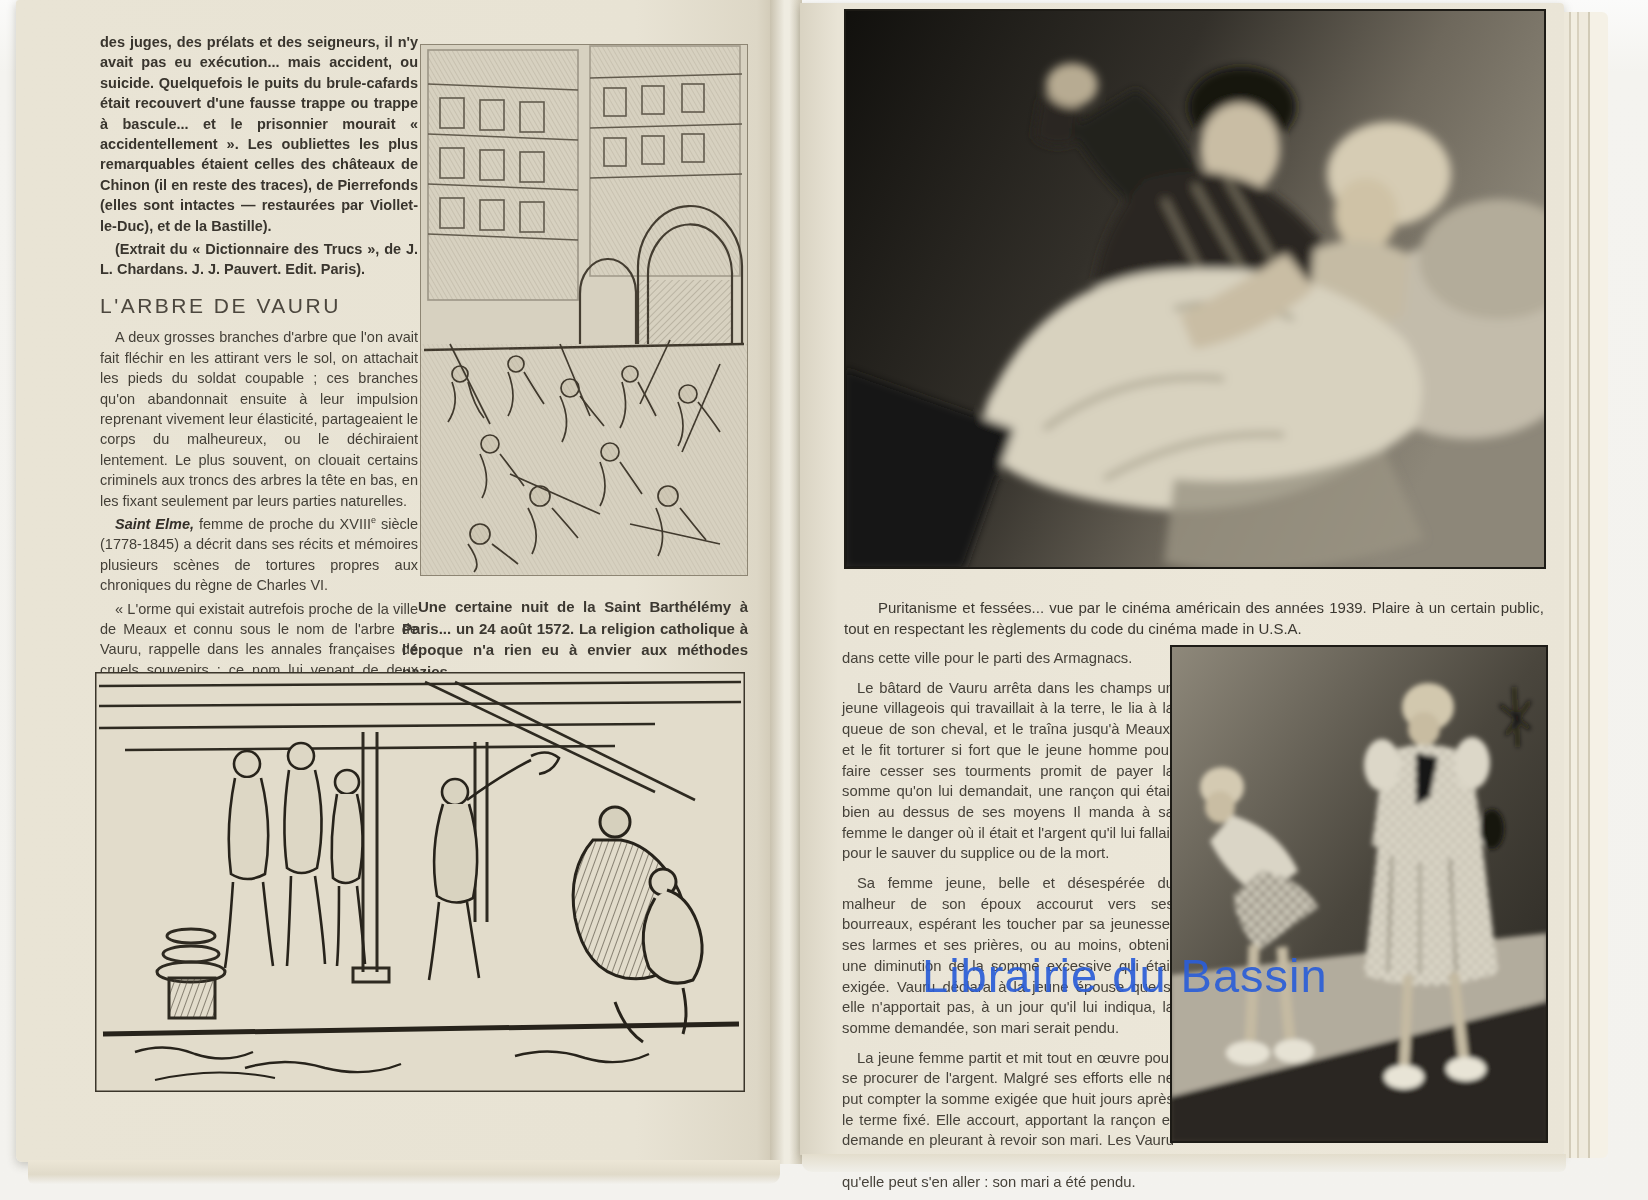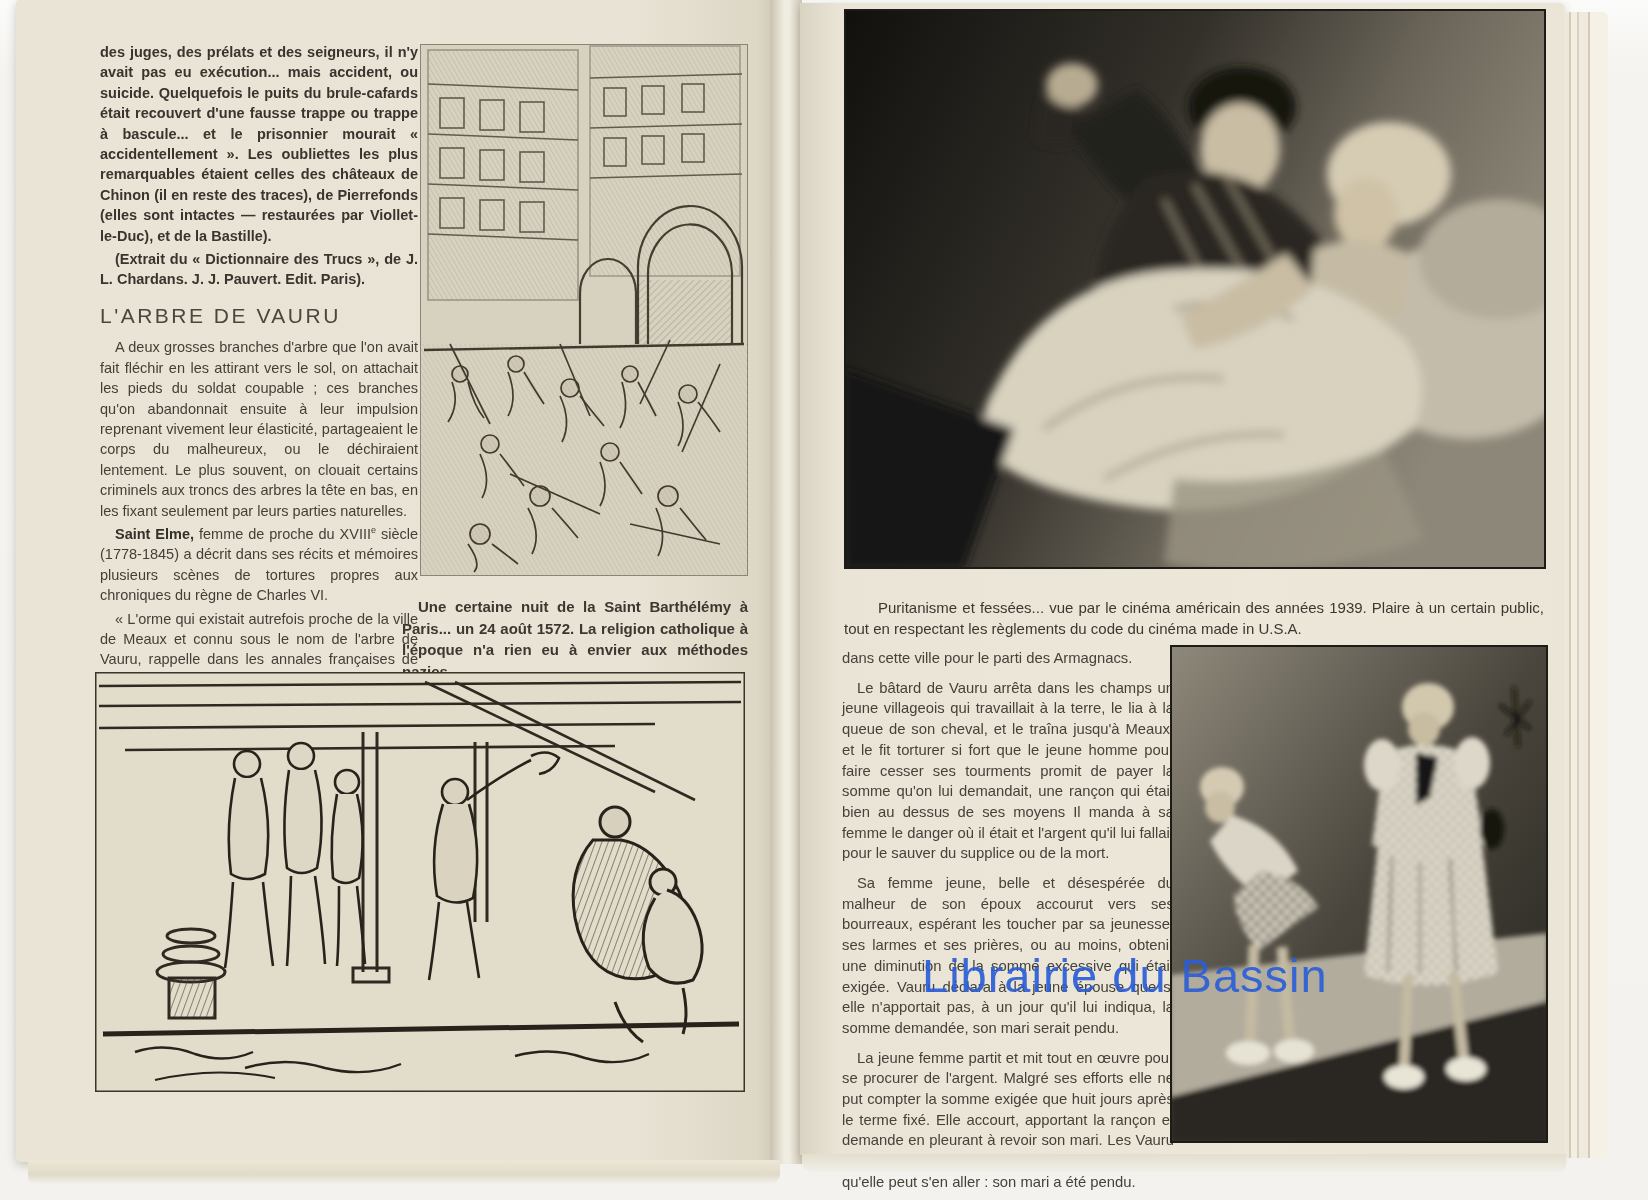--- a/index.html
+++ b/index.html
@@ -43,23 +43,23 @@
     position:absolute;left:802px;top:1154px;width:764px;height:18px;
     background:linear-gradient(180deg,#e3ddcc 0%,#f0efe9 100%);
     border-radius:0 0 6px 10px;
   }
 
   
   .col{position:absolute;color:#433f37;font-size:14.5px;line-height:20.4px;text-align:justify;}
   .col p{margin:0 0 3px 0;}
   .col p.indent{text-indent:15px;}
   .col .bold{font-weight:700;color:#39352e;}
-  .col b{color:#332f29;}
+  .col b{color:#332f29;font-style:italic;}
   sup{font-size:9px;vertical-align:super;line-height:0;}
-  .col1{left:84px;top:42px;width:318px;}
+  .col1{left:84px;top:32px;width:318px;}
   .col2{left:42px;top:645px;width:332px;font-size:14.8px;line-height:20.7px;color:#46423a;}
   .col2 p{margin:0 0 9px 0;}
   h2.section-heading{
     margin:16px 0 11px 0;font-size:21px;font-weight:400;
     letter-spacing:2.5px;color:#4c473e;
   }
   .caption-left{
     position:absolute;left:386px;top:596px;width:346px;margin:0;
     font-weight:700;font-size:15px;line-height:21.5px;color:#3c3831;
     text-align:justify;text-indent:16px;

